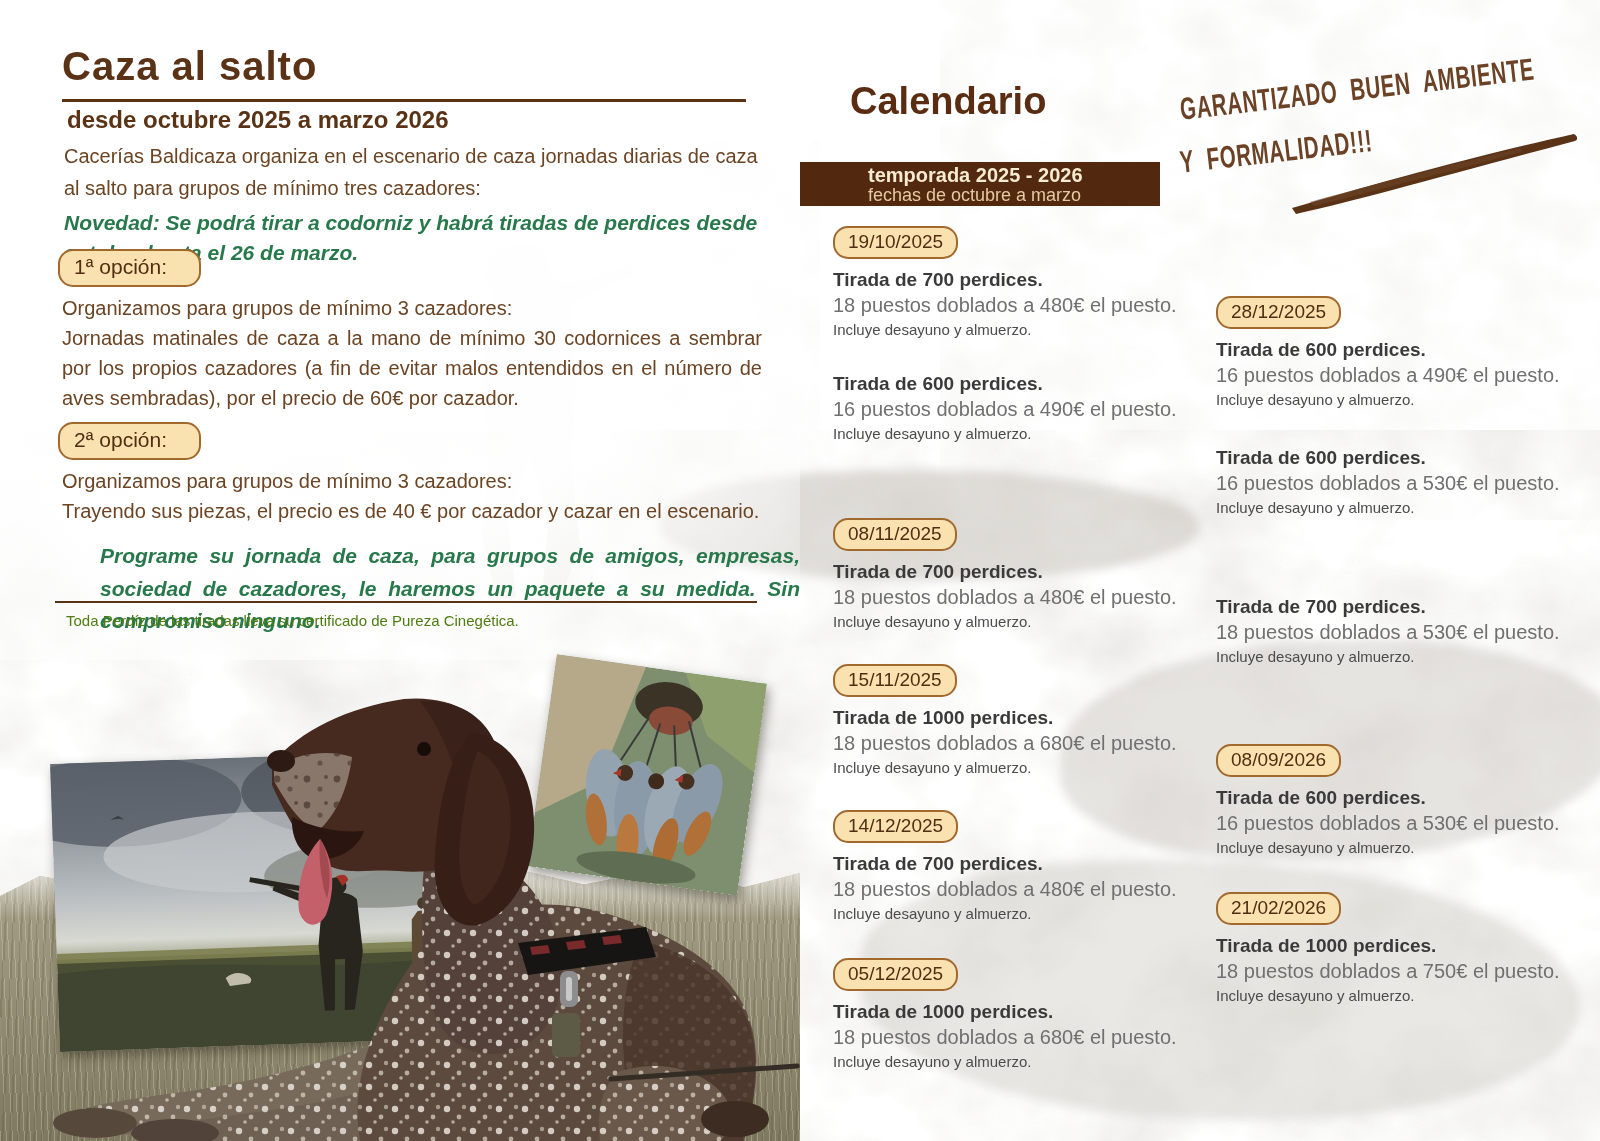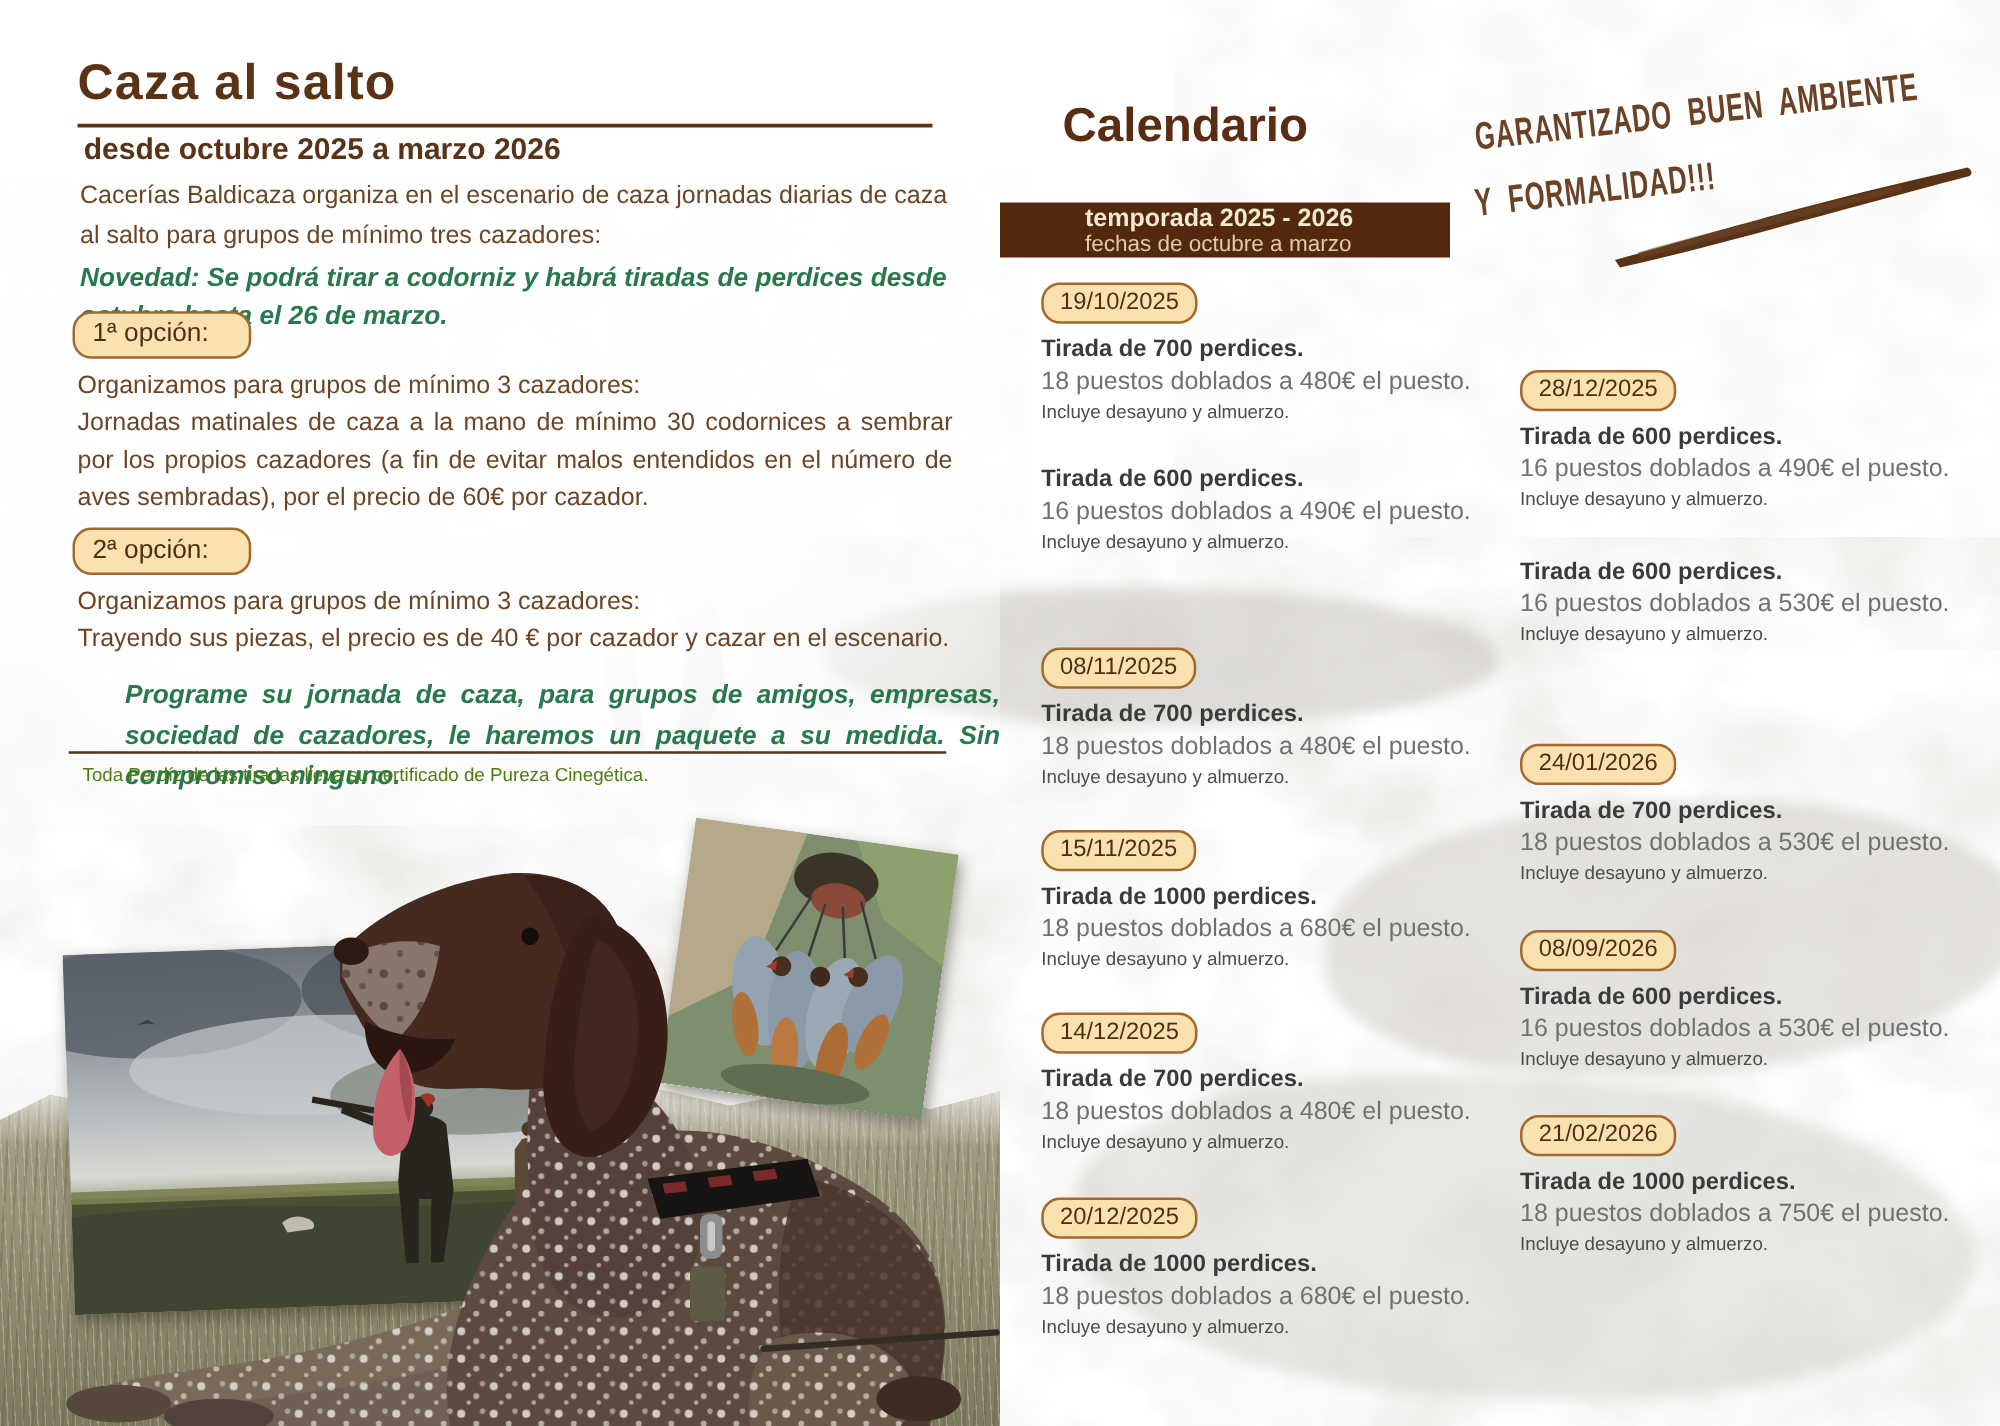--- a/index.html
+++ b/index.html
@@ -290,39 +290,38 @@
   <div class="entry-detail">18 puestos doblados a 680€ el puesto.</div>
   <div class="entry-note">Incluye desayuno y almuerzo.</div>
 </div>
 <div class="entry" style="left:833px;top:810px;">
   <div><span class="date-badge">14/12/2025</span></div>
   <div class="entry-title">Tirada de 700 perdices.</div>
   <div class="entry-detail">18 puestos doblados a 480€ el puesto.</div>
   <div class="entry-note">Incluye desayuno y almuerzo.</div>
 </div>
 <div class="entry" style="left:833px;top:958px;">
-  <div><span class="date-badge">20/12/2025</span></div>
+  <div><span class="date-badge">05/12/2025</span></div>
   <div class="entry-title">Tirada de 1000 perdices.</div>
   <div class="entry-detail">18 puestos doblados a 680€ el puesto.</div>
   <div class="entry-note">Incluye desayuno y almuerzo.</div>
 </div>
 
 <div class="entry" style="left:1216px;top:296px;">
   <div><span class="date-badge">28/12/2025</span></div>
   <div class="entry-title">Tirada de 600 perdices.</div>
   <div class="entry-detail">16 puestos doblados a 490€ el puesto.</div>
   <div class="entry-note">Incluye desayuno y almuerzo.</div>
 </div>
 <div class="entry" style="left:1216px;top:446px;">
   <div class="entry-title">Tirada de 600 perdices.</div>
   <div class="entry-detail">16 puestos doblados a 530€ el puesto.</div>
   <div class="entry-note">Incluye desayuno y almuerzo.</div>
 </div>
 <div class="entry" style="left:1216px;top:595px;">
-  <div><span class="date-badge">24/01/2026</span></div>
   <div class="entry-title">Tirada de 700 perdices.</div>
   <div class="entry-detail">18 puestos doblados a 530€ el puesto.</div>
   <div class="entry-note">Incluye desayuno y almuerzo.</div>
 </div>
 <div class="entry" style="left:1216px;top:744px;">
   <div><span class="date-badge">08/09/2026</span></div>
   <div class="entry-title">Tirada de 600 perdices.</div>
   <div class="entry-detail">16 puestos doblados a 530€ el puesto.</div>
   <div class="entry-note">Incluye desayuno y almuerzo.</div>
 </div>

